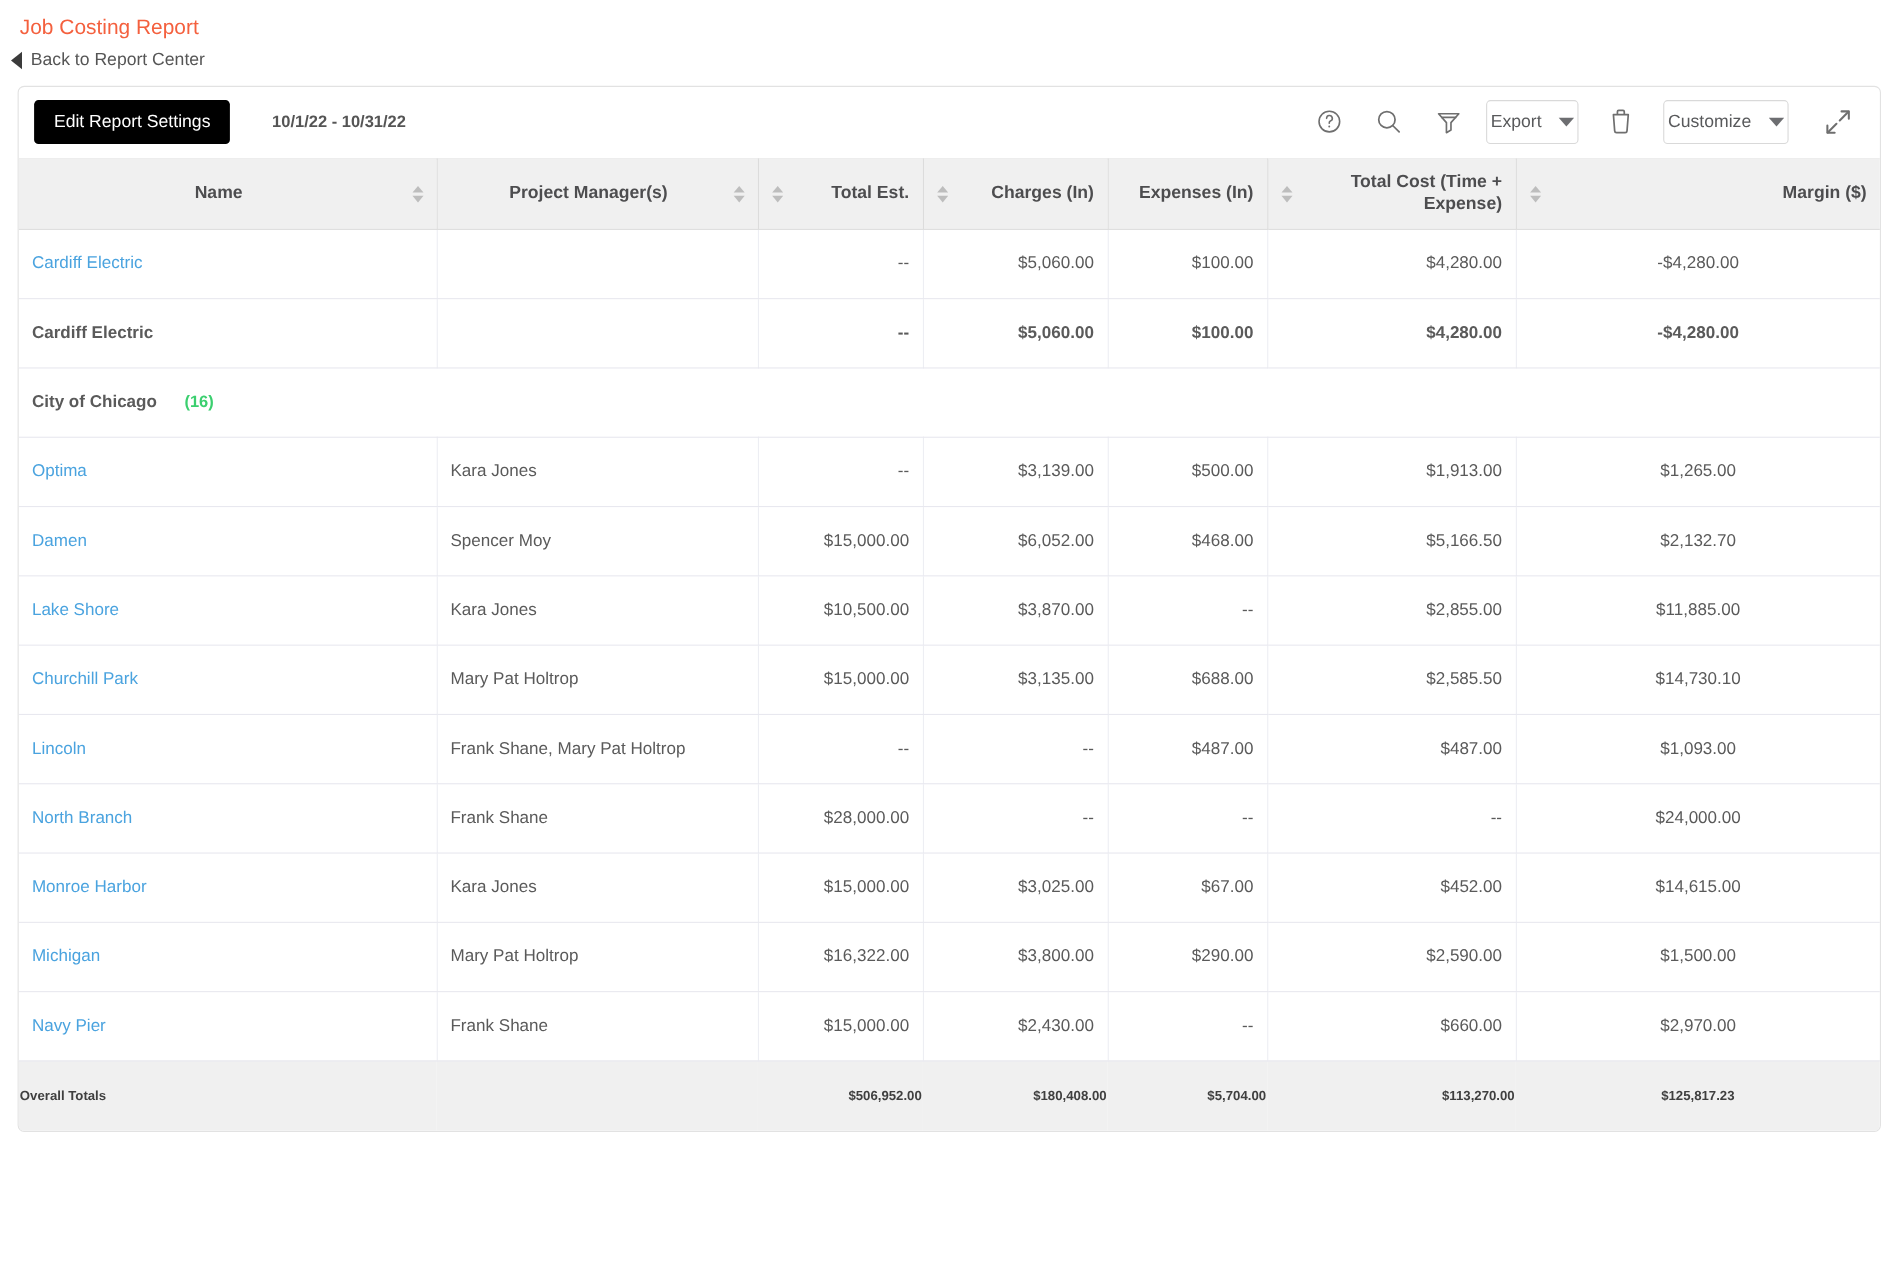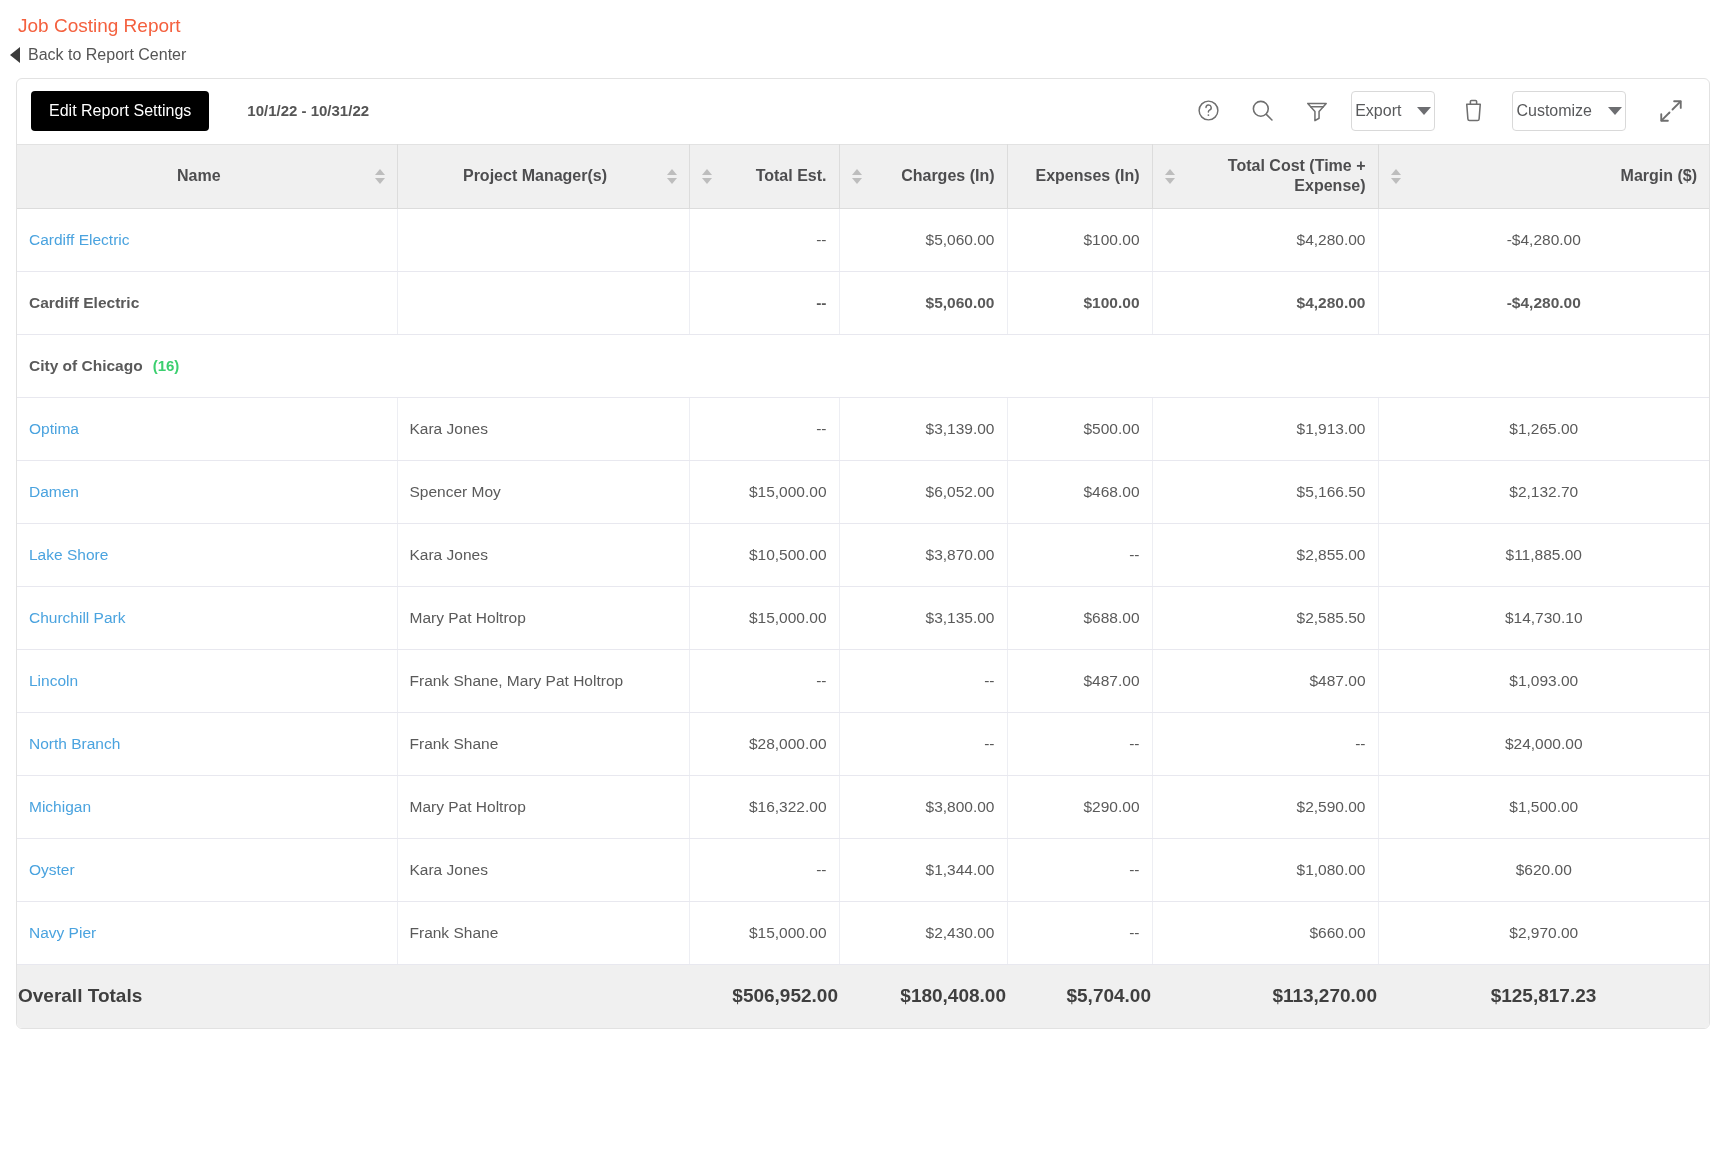--- a/index.html
+++ b/index.html
@@ -171,31 +171,31 @@
     border-bottom: 1px solid #e3e3e3;
   }
   tr.group-header td {
     font-weight: bold;
     font-size: 17px;
     color: #3b3b3b;
     height: 58px;
     border-right: none;
     border-bottom: 1px solid #e8e8ef;
   }
-  .group-count { color: #3bcf6f; font-size: 15px; font-weight: bold; margin-left: 10px; }
+  .group-count { color: #3bcf6f; font-size: 15px; font-weight: bold; margin-left: 25px; }
 
   tr.overall td {
     background: #f0f0f0;
     font-weight: bold;
     color: #3f3f3f;
     border-top: 1px solid #dcdcdc;
     border-bottom: none;
     border-right: none;
     height: 64px;
-    font-size: 19px;
+    font-size: 12px;
   }
 </style>
 </head>
 <body>
 
 <div class="page">
 
   <div class="report-title">Job Costing Report</div>
 
   <div class="back-link">
@@ -403,36 +403,36 @@
           <tr class="">
             <td class="name"><a>North Branch</a></td>
             <td>Frank Shane</td>
             <td class="num">$28,000.00</td>
             <td class="num">--</td>
             <td class="num">--</td>
             <td class="num">--</td>
             <td class="num" style="text-align: center; margin-left: 38px;">$24,000.00</td>
           </tr>
           <tr class="">
+            <td class="name"><a>Monroe Harbor</a></td>
+            <td>Kara Jones</td>
+            <td class="num">$15,000.00</td>
+            <td class="num">$3,025.00</td>
+            <td class="num">$67.00</td>
+            <td class="num">$452.00</td>
+            <td class="num" style="text-align: center;">$14,615.00</td>
+          </tr>
+          <tr class="">
             <td class="name"><a>Michigan</a></td>
             <td>Mary Pat Holtrop</td>
             <td class="num">$16,322.00</td>
             <td class="num">$3,800.00</td>
             <td class="num">$290.00</td>
             <td class="num">$2,590.00</td>
             <td class="num" style="text-align: center;">$1,500.00</td>
-          </tr>
-          <tr class="">
-            <td class="name"><a>Oyster</a></td>
-            <td>Kara Jones</td>
-            <td class="num">--</td>
-            <td class="num">$1,344.00</td>
-            <td class="num">--</td>
-            <td class="num">$1,080.00</td>
-            <td class="num" style="text-align: center;">$620.00</td>
           </tr>
           <tr class="">
             <td class="name"><a>Navy Pier</a></td>
             <td>Frank Shane</td>
             <td class="num">$15,000.00</td>
             <td class="num">$2,430.00</td>
             <td class="num">--</td>
             <td class="num">$660.00</td>
             <td class="num" style="text-align: center; margin-top: 44px;">$2,970.00</td>
           </tr>

